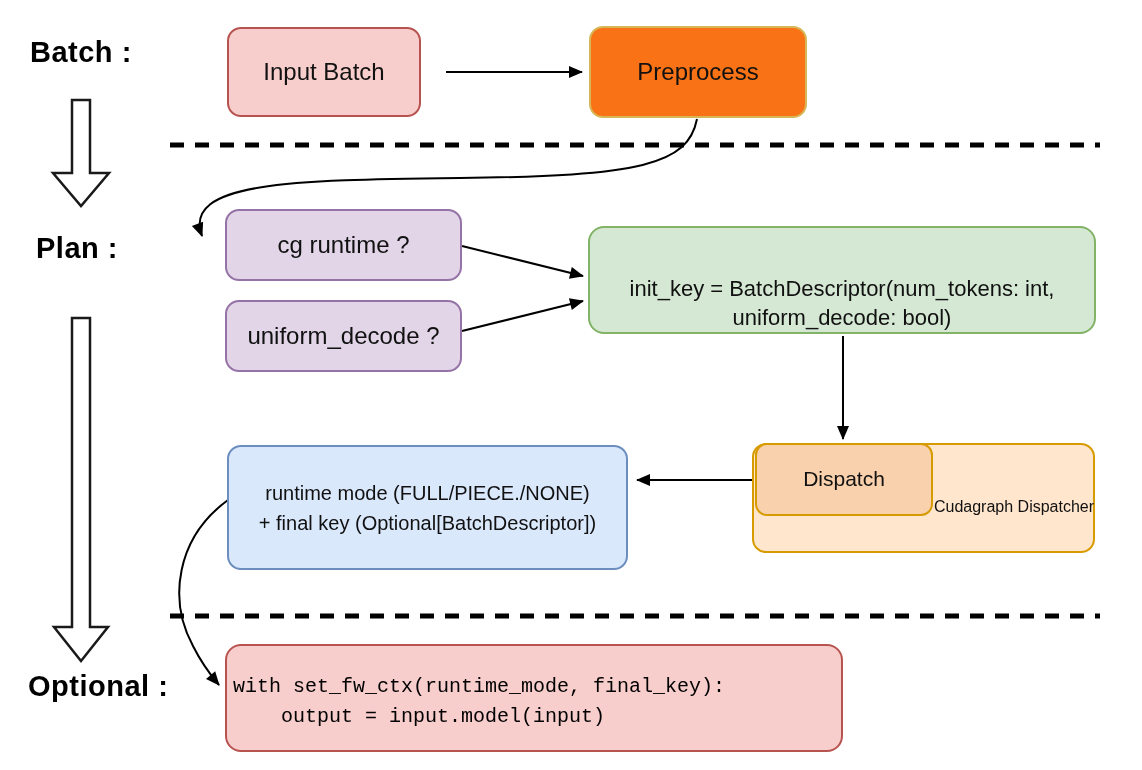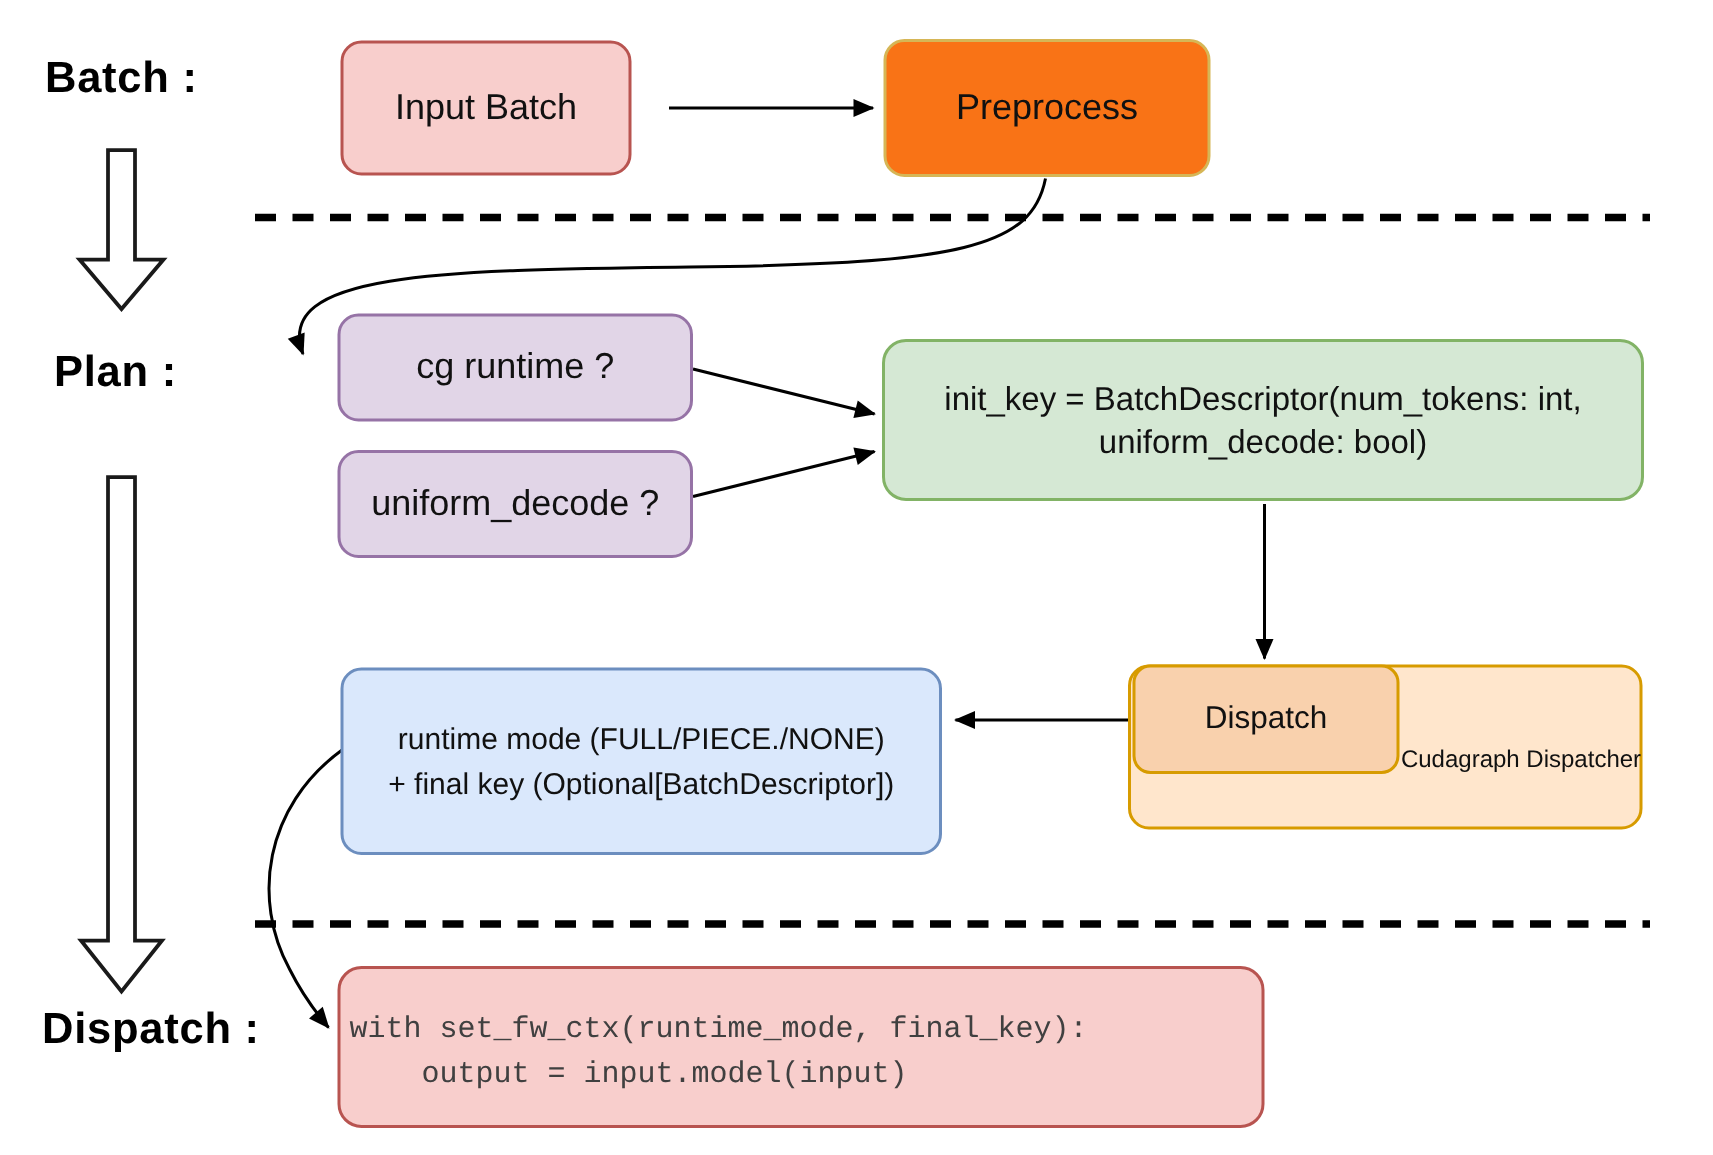--- a/index.html
+++ b/index.html
@@ -26,33 +26,33 @@
   .node-purple { background:#e1d5e7; border-color:#9673a6; }
   .node-green  { background:#d5e8d4; border-color:#82b366; }
   .node-blue   { background:#dae8fc; border-color:#6c8ebf; }
   .node-orange { background:#ffe6cc; border-color:#d79b00; }
   .node-orange-inner { background:#f9d1ad; border-color:#d79b00; }
 
   #input-batch    { left:227px; top:27px;  width:194px; height:90px; font-size:24px; }
   #preprocess     { left:589px; top:26px;  width:218px; height:92px; font-size:24px; }
   #cg-padding     { left:225px; top:209px; width:237px; height:72px; font-size:24px; }
   #uniform-decode { left:225px; top:300px; width:237px; height:72px; font-size:24px; }
-  #init-key       { left:588px; top:226px; width:508px; height:108px; font-size:22px; border-radius:16px; line-height:29px; }
+  #init-key       { left:588px; top:226px; width:508px; height:108px; font-size:22px; border-radius:16px; line-height:29px;justify-content:flex-end; }
   #runtime-box    { left:227px; top:445px; width:401px; height:125px; font-size:20px; line-height:30px; }
   #dispatcher-box { left:752px; top:443px; width:343px; height:110px; }
   #dispatch-box   { left:755px; top:443px; width:178px; height:73px; font-size:21px; border-radius:12px; }
   #dispatcher-label {
     position:absolute; left:933px; top:443px; width:162px; height:126px;
     display:flex; align-items:center; justify-content:center; text-align:center;
     font-size:16px; line-height:33px;
   }
   #execute-code {
     left:225px; top:644px; width:618px; height:108px; border-radius:16px;
     font-family:"Liberation Mono","DejaVu Sans Mono",monospace; font-size:20px;
-    color:#404040; align-items:flex-start; justify-content:flex-start;
+    color:#000000; align-items:flex-start; justify-content:flex-start;
     padding:26px 4px 0 6px; line-height:30px; text-align:left;
   }
   .code-line { white-space:pre; display:block; }
 
   #label-input   { left:30px; top:36px;  }
   #label-plan    { left:36px; top:232px; }
   #label-execute { left:28px; top:670px; }
 </style>
 </head>
 <body>
@@ -76,21 +76,21 @@
     <path class="flow-line" marker-end="url(#arrow)" d="M 697 119 C 688 165 640 176 460 178 C 290 180 182 182 202 236"></path>
     <path class="flow-line" marker-end="url(#arrow)" d="M 462 246 L 583 276"></path>
     <path class="flow-line" marker-end="url(#arrow)" d="M 462 331 L 583 301"></path>
     <path class="flow-line" marker-end="url(#arrow)" d="M 843 336 L 843 439"></path>
     <path class="flow-line" marker-end="url(#arrow)" d="M 752 480 L 637 480"></path>
     <path class="flow-line" marker-end="url(#arrow)" d="M 228 500 C 176 538 168 600 193 646 C 200 660 208 672 219 685"></path>
   </svg>
 
   <div class="stage-label" id="label-input">Batch :</div>
   <div class="stage-label" id="label-plan">Plan :</div>
-  <div class="stage-label" id="label-execute">Dispatch :</div>
+  <div class="stage-label" id="label-execute">Optional :</div>
 
   <div class="node node-red" id="input-batch">Input Batch</div>
 
   <div class="node node-yellow" id="preprocess">Preprocess</div>
 
   <div class="node node-purple" id="cg-padding">cg runtime ?</div>
 
   <div class="node node-purple" id="uniform-decode">uniform_decode ?</div>
 
   <div class="node node-green multi" id="init-key">

